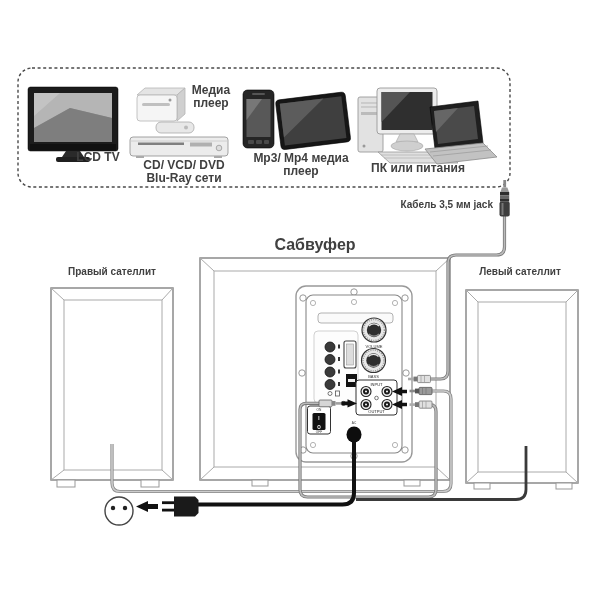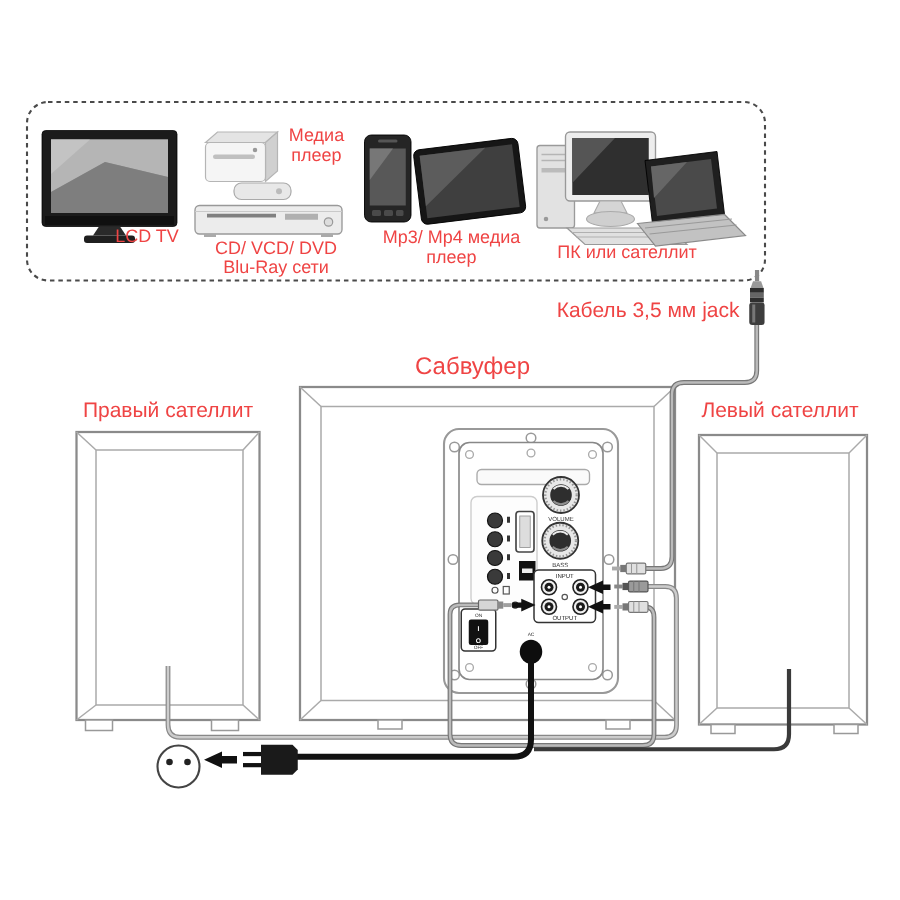--- a/index.html
+++ b/index.html
@@ -1,21 +1,21 @@
 <!DOCTYPE html>
 <html><head>
 <meta charset="utf-8">
 <style>
   html,body{margin:0;padding:0;}
   #stage{position:relative;width:600px;height:600px;background:#ffffff;overflow:hidden;
          font-family:"Liberation Sans",sans-serif;}
   svg{position:absolute;left:0;top:0;}
-  .lbl{position:absolute;color:#ef4444;font-weight:400;white-space:pre-line;
+  .lbl{position:absolute;color:#404040;font-weight:700;white-space:pre-line;
        text-align:center;line-height:1.12;}
-  .sz12{font-size:12px;} .sz13{font-size:14px;} .sz14{font-size:16px;}
+  .sz12{font-size:12px;} .sz13{font-size:10px;} .sz14{font-size:16px;}
   .rt{text-align:right;}
   text{font-family:"Liberation Sans",sans-serif;}
 </style>
 </head>
 <body>
 
 <div id="stage">
 <svg width="600" height="600" viewBox="0 0 600 600">
 
   <rect x="18" y="68" width="492" height="119" rx="14" fill="none" stroke="#4a4a4a" stroke-width="1.4" stroke-dasharray="3 2.6"></rect>
@@ -291,18 +291,18 @@
   </g>
 </svg>
 
 <div class="lbl sz12" style="left:58px;top:151px;width:80px;">LCD TV</div>
 <div class="lbl sz12" style="left:182px;top:84px;width:58px;">Медиа
 плеер</div>
 <div class="lbl sz12" style="left:134px;top:159px;width:100px;">CD/ VCD/ DVD
 Blu-Ray сети</div>
 <div class="lbl sz12" style="left:248px;top:152px;width:106px;">Mp3/ Mp4 медиа
 плеер</div>
-<div class="lbl sz12" style="left:368px;top:162px;width:100px;">ПК или сателлит</div>
+<div class="lbl sz12" style="left:368px;top:162px;width:100px;">ПК или питания</div>
 <div class="lbl sz13 rt" style="left:363px;top:199px;width:130px;">Кабель 3,5 мм jack</div>
 <div class="lbl sz14" style="left:265px;top:236px;width:100px;">Сабвуфер</div>
 <div class="lbl sz13" style="left:52px;top:266px;width:120px;">Правый сателлит</div>
 <div class="lbl sz13" style="left:460px;top:266px;width:120px;">Левый сателлит</div>
 </div>
 
 </body></html>

